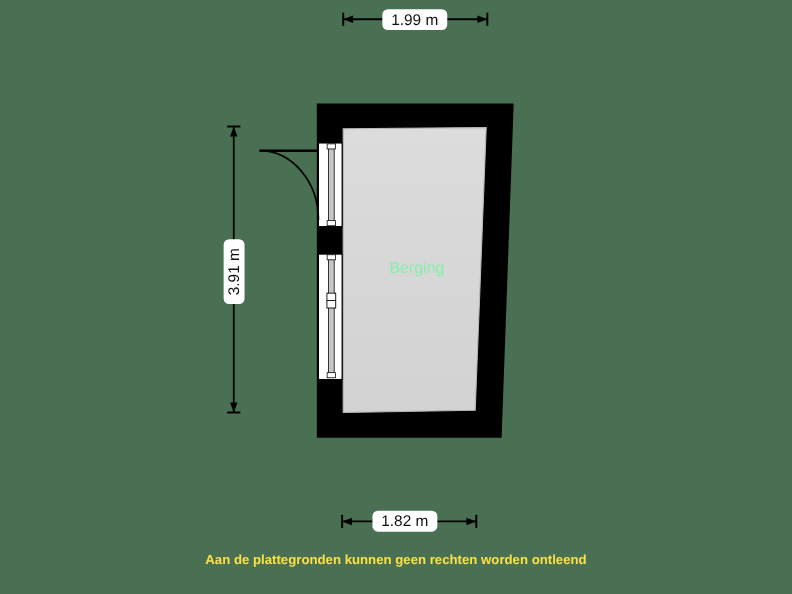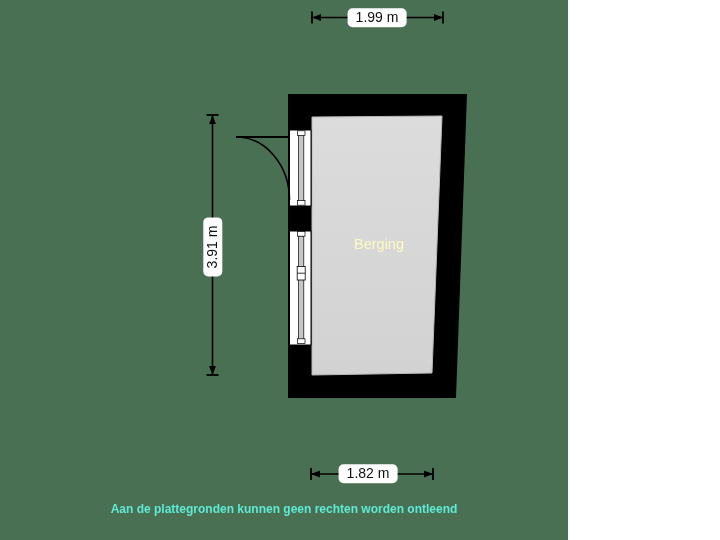--- a/index.html
+++ b/index.html
@@ -1,19 +1,19 @@
 <!DOCTYPE html>
 <html><head>
 <meta charset="utf-8">
 <title>Floorplan</title>
 <style>
   html,body{margin:0;padding:0;}
   .stage{
     position:relative;
-    width:568px;height:540px;
+    width:720px;height:540px;
     background:#4a7053;
     overflow:hidden;
     font-family:"Liberation Sans", sans-serif;
   }
   .plan-svg{position:absolute;left:0;top:0;}
   .dim-label{
     position:absolute;
     background:#ffffff;
     color:#111111;
     font-size:14px;
@@ -21,30 +21,30 @@
     padding:2px 8px;
     border-radius:5px;
     white-space:nowrap;
     transform:translate(-50%,-50%);
   }
   .dim-label.rotated{
     transform:translate(-50%,-50%) rotate(-90deg);
   }
   .room-label{
     position:absolute;
-    color:#fef9c3;
+    color:#86efac;
     font-size:14.5px;
     transform:translate(-50%,-50%);
     white-space:nowrap;
   }
   .footer{
     position:absolute;
     left:0;right:0;top:502px;
     text-align:center;
-    color:#5eead4;
+    color:#fde047;
     font-size:12px;
     font-weight:bold;
     line-height:1.18;
   }
 </style>
 </head>
 <body>
 
 <div class="stage">
 

